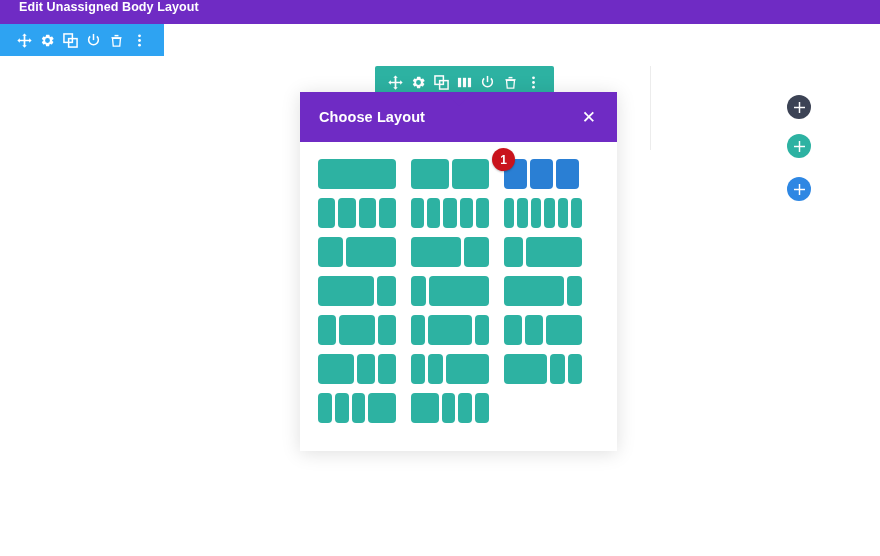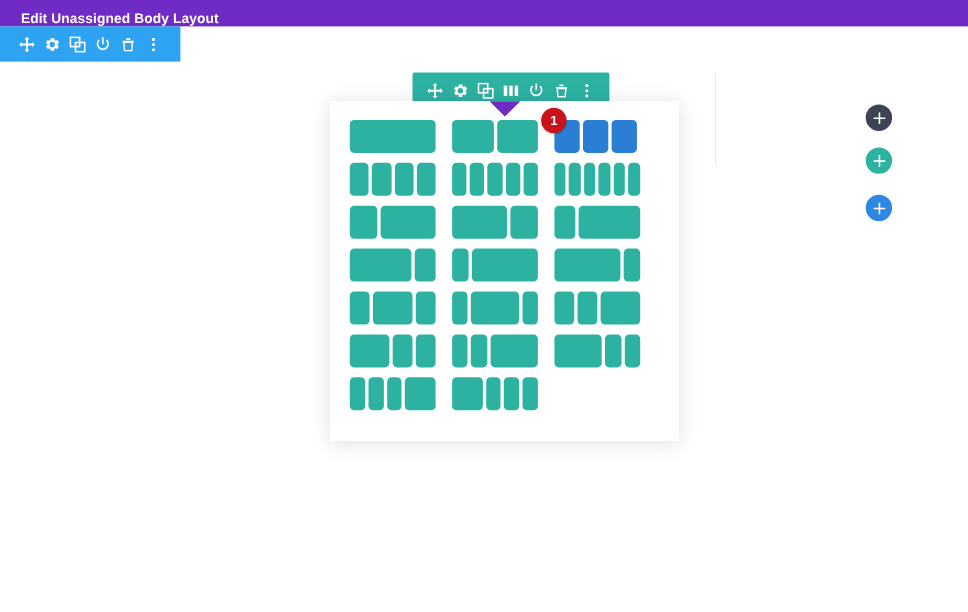--- a/index.html
+++ b/index.html
@@ -16,21 +16,21 @@
   }
 
   
   #admin-bar {
     position: absolute;
     top: 0; left: 0;
     width: 880px;
     height: 24px;
     background: #6f2bc4;
     display: flex;
-    align-items: flex-end;
+    align-items: flex-start;
   }
   #admin-bar .title {
     color: #ffffff;
     font-size: 12.5px;
     font-weight: bold;
     margin-left: 19px;
     letter-spacing: 0.1px;
     white-space: nowrap;
   }
 
@@ -297,20 +297,24 @@
         <circle cx="8" cy="13" r="1.5" fill="#fff"></circle>
       </svg>
   </div>
 </div>
 
 <div id="toolbar-caret"></div>
 
 <div id="canvas-divider"></div>
 
 <div id="layout-modal">
+  <div id="modal-header">
+    <span class="modal-title">Choose Layout</span>
+    <span id="modal-close">✕</span>
+  </div>
   <div id="modal-body">
       <div class="layout-row">
         <div class="layout-option">
           <div class="col" style="width: 78px;"></div>
         </div>
         <div class="layout-option">
           <div class="col" style="width: 37.5px;"></div>
           <div class="col" style="width: 37.5px;"></div>
         </div>
         <div class="layout-option selected">

